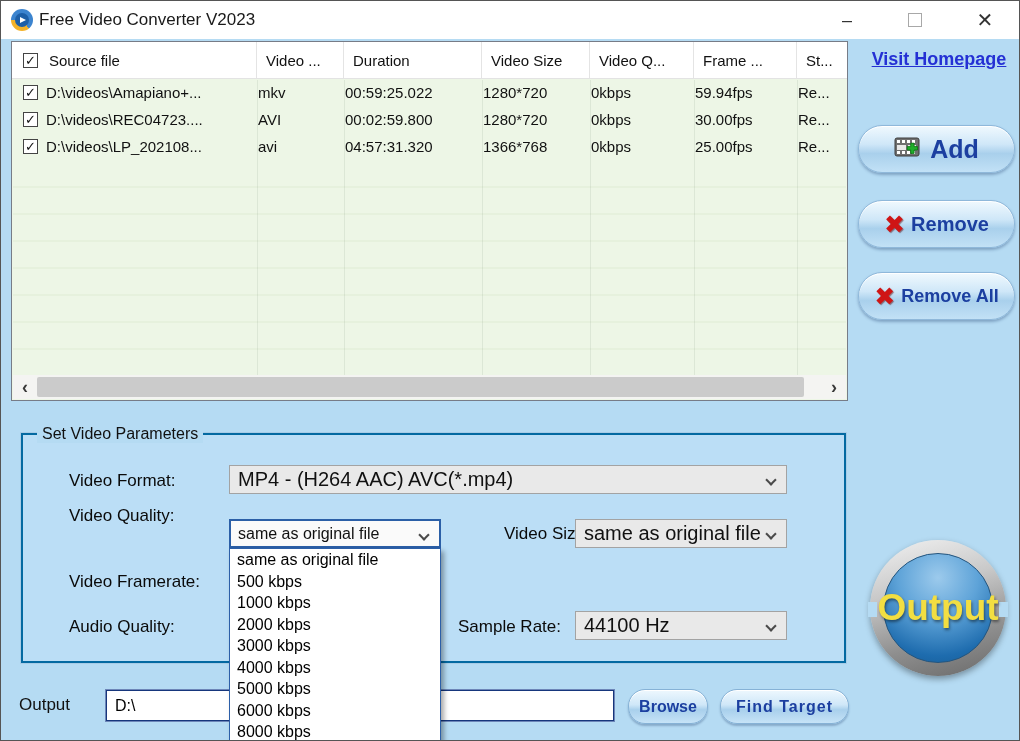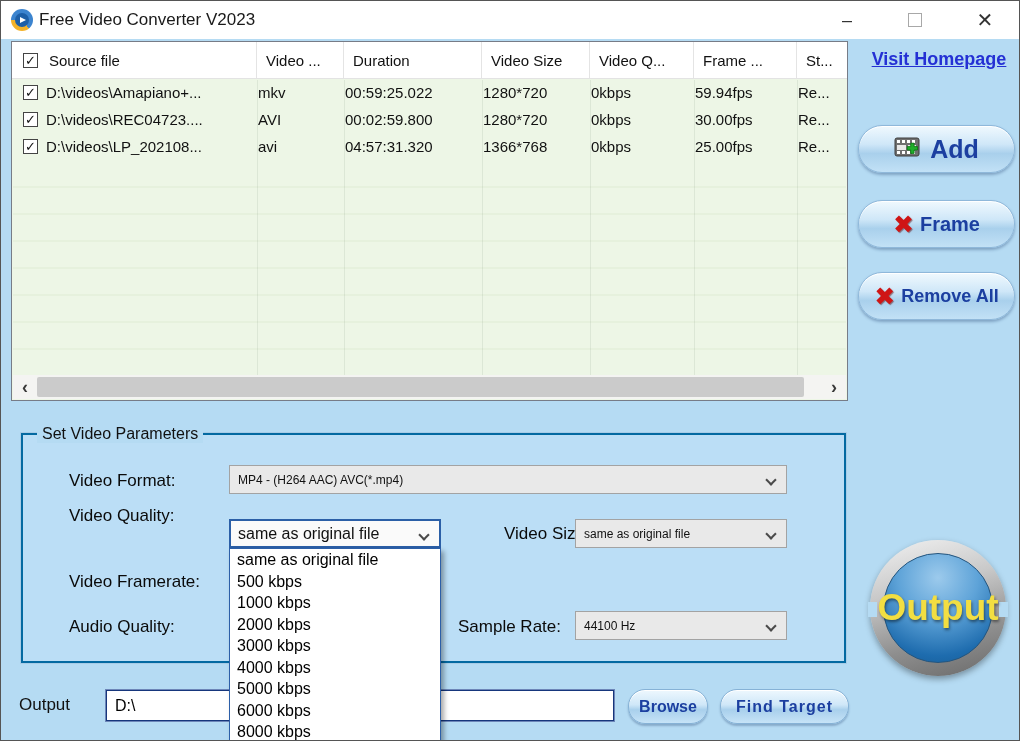--- a/index.html
+++ b/index.html
@@ -57,21 +57,21 @@
   .btn-remove { top:199px; font-size:20px; }
   .btn-removeall { top:271px; font-size:18px; }
   .xicon { color:#cf1515; font-size:25px; text-shadow:1px 1px 1px rgba(90,0,0,0.5); font-style:normal; }
   .filmicon { width:30px; height:24px; }
   
   .groupbox { position:absolute; left:20px; top:432px; width:825px; height:230px;
     border:2px solid #0369a1; box-shadow:0 0 0 1px rgba(130,160,190,0.25); background:#bbdef6; }
   .grouplabel { position:absolute; left:14px; top:-10px; padding:0 5px; background:#b5dbf3; font-size:16px; color:#111; }
   .plabel { position:absolute; font-size:17px; color:#0a0a0a; white-space:nowrap; }
   .select { position:absolute; height:29px; background:#e9e9e9; border:1px solid #a3a3a3;
-    display:flex; align-items:center; padding-left:8px; font-size:12px; color:#111; cursor:pointer; }
+    display:flex; align-items:center; padding-left:8px; font-size:20px; color:#111; cursor:pointer; }
   .select .chev, .combo-open .chev { position:absolute; right:11px; top:10px; width:8px; height:8px;
     border-right:2px solid #4a4a4a; border-bottom:2px solid #4a4a4a; transform:rotate(45deg); }
   .combo-open { position:absolute; height:29px; background:#fafafa; border:2px solid #2b5fa7;
     display:flex; align-items:center; padding-left:7px; font-size:16px; color:#111; cursor:pointer; }
   
   .ddlist { position:absolute; left:228px; top:547px; width:212px; height:196px; background:#fff;
     border:1px solid #2c5fa8; box-shadow:3px 3px 5px rgba(0,0,0,0.35); z-index:30; list-style:none; }
   .ddlist li { height:21.5px; line-height:21.5px; padding-left:7px; font-size:16px; color:#000;
     white-space:nowrap; cursor:pointer; }
   
@@ -225,21 +225,21 @@
         <rect x="18" y="14" width="3" height="3" fill="#fff"></rect>
       <rect x="3" y="8" width="9" height="5" fill="#e8e8e8"></rect>
         <rect x="14" y="8" width="8" height="5" fill="#e8e8e8"></rect>
       <path d="M22 12 h4 v4 h4 v4 h-4 v4 h-4 v-4 h-4 v-4 h4 z" transform="translate(-2,-4) scale(0.85)" fill="#1fae2a" stroke="#0c7a14"></path>
     </svg>
     <span>Add</span>
   </div>
 
   <div class="pillbtn btn-remove">
     <span class="xicon">✖</span>
-    <span>Frame</span>
+    <span>Remove</span>
   </div>
 
   <div class="pillbtn btn-removeall">
     <span class="xicon">✖</span>
     <span>Remove All</span>
   </div>
 
   <div class="groupbox">
     <div class="grouplabel">Set Video Parameters</div>
   </div>

